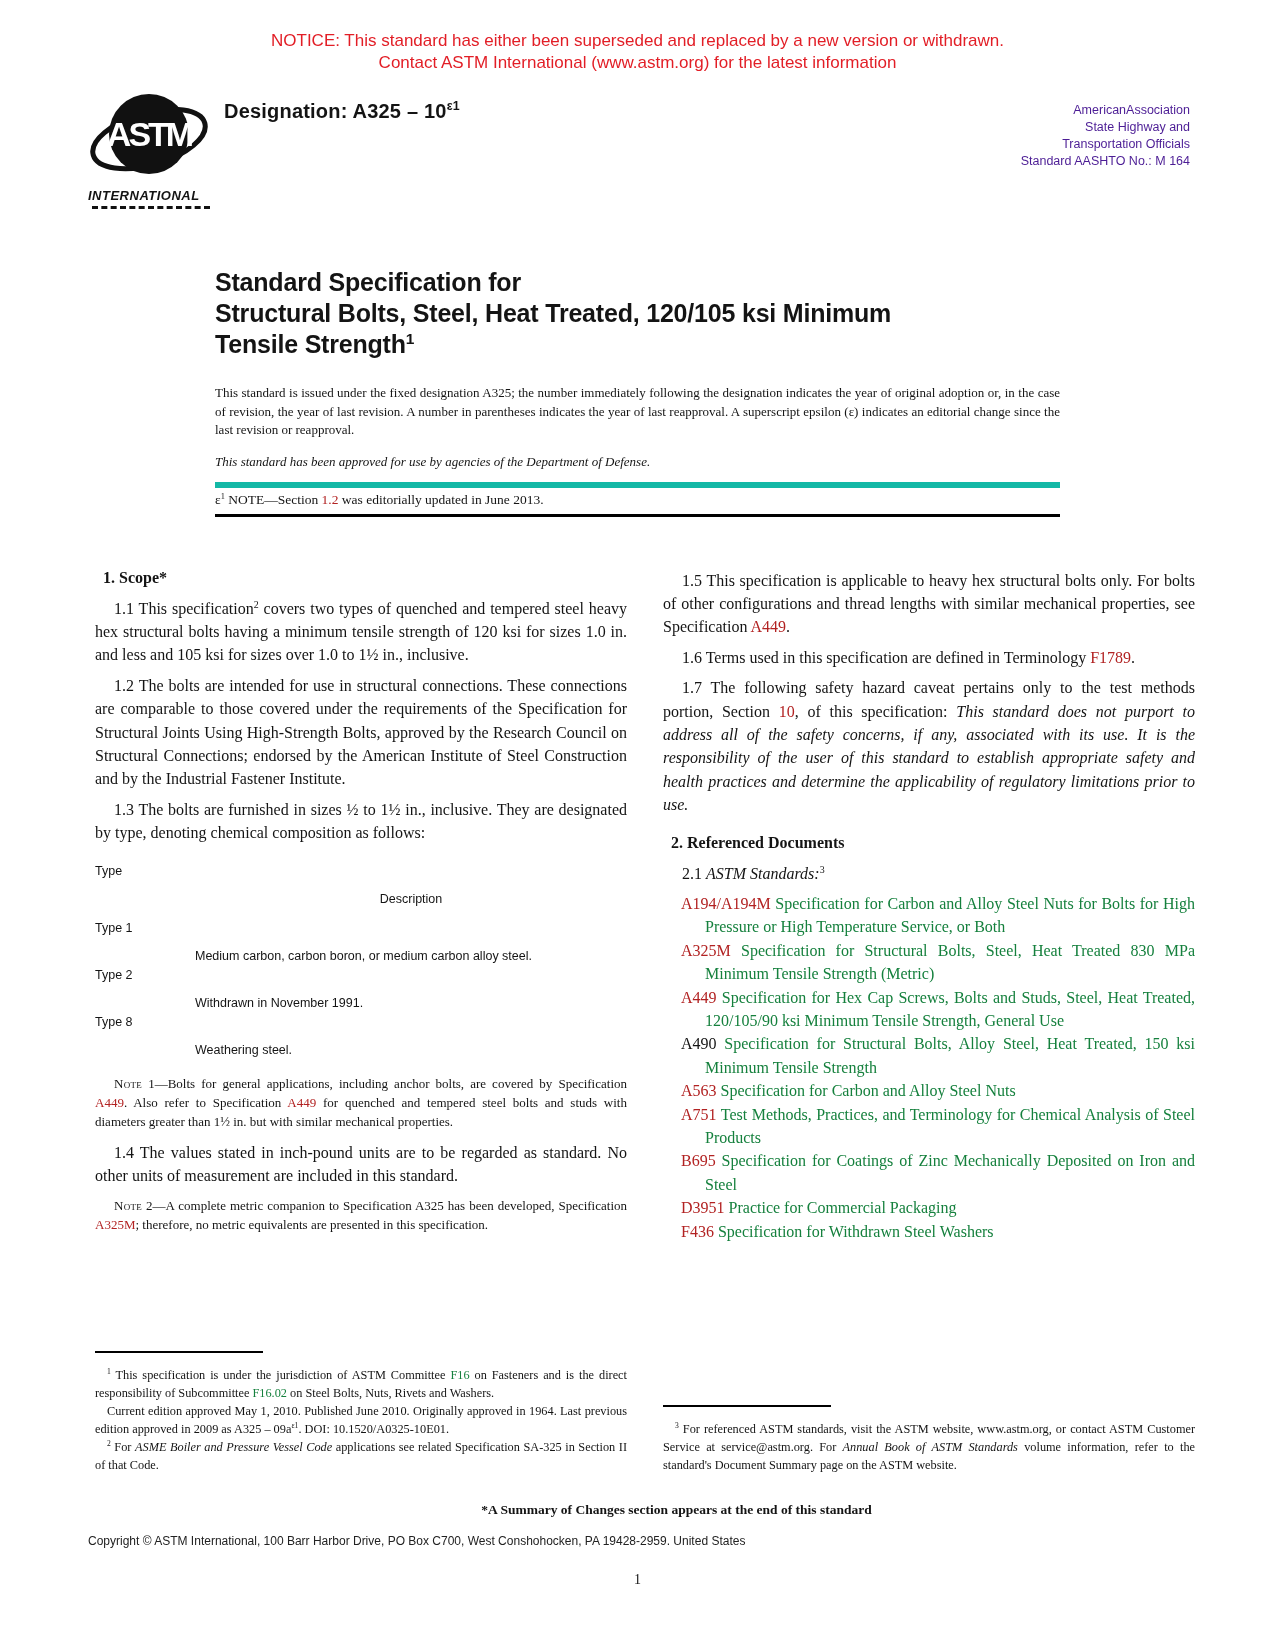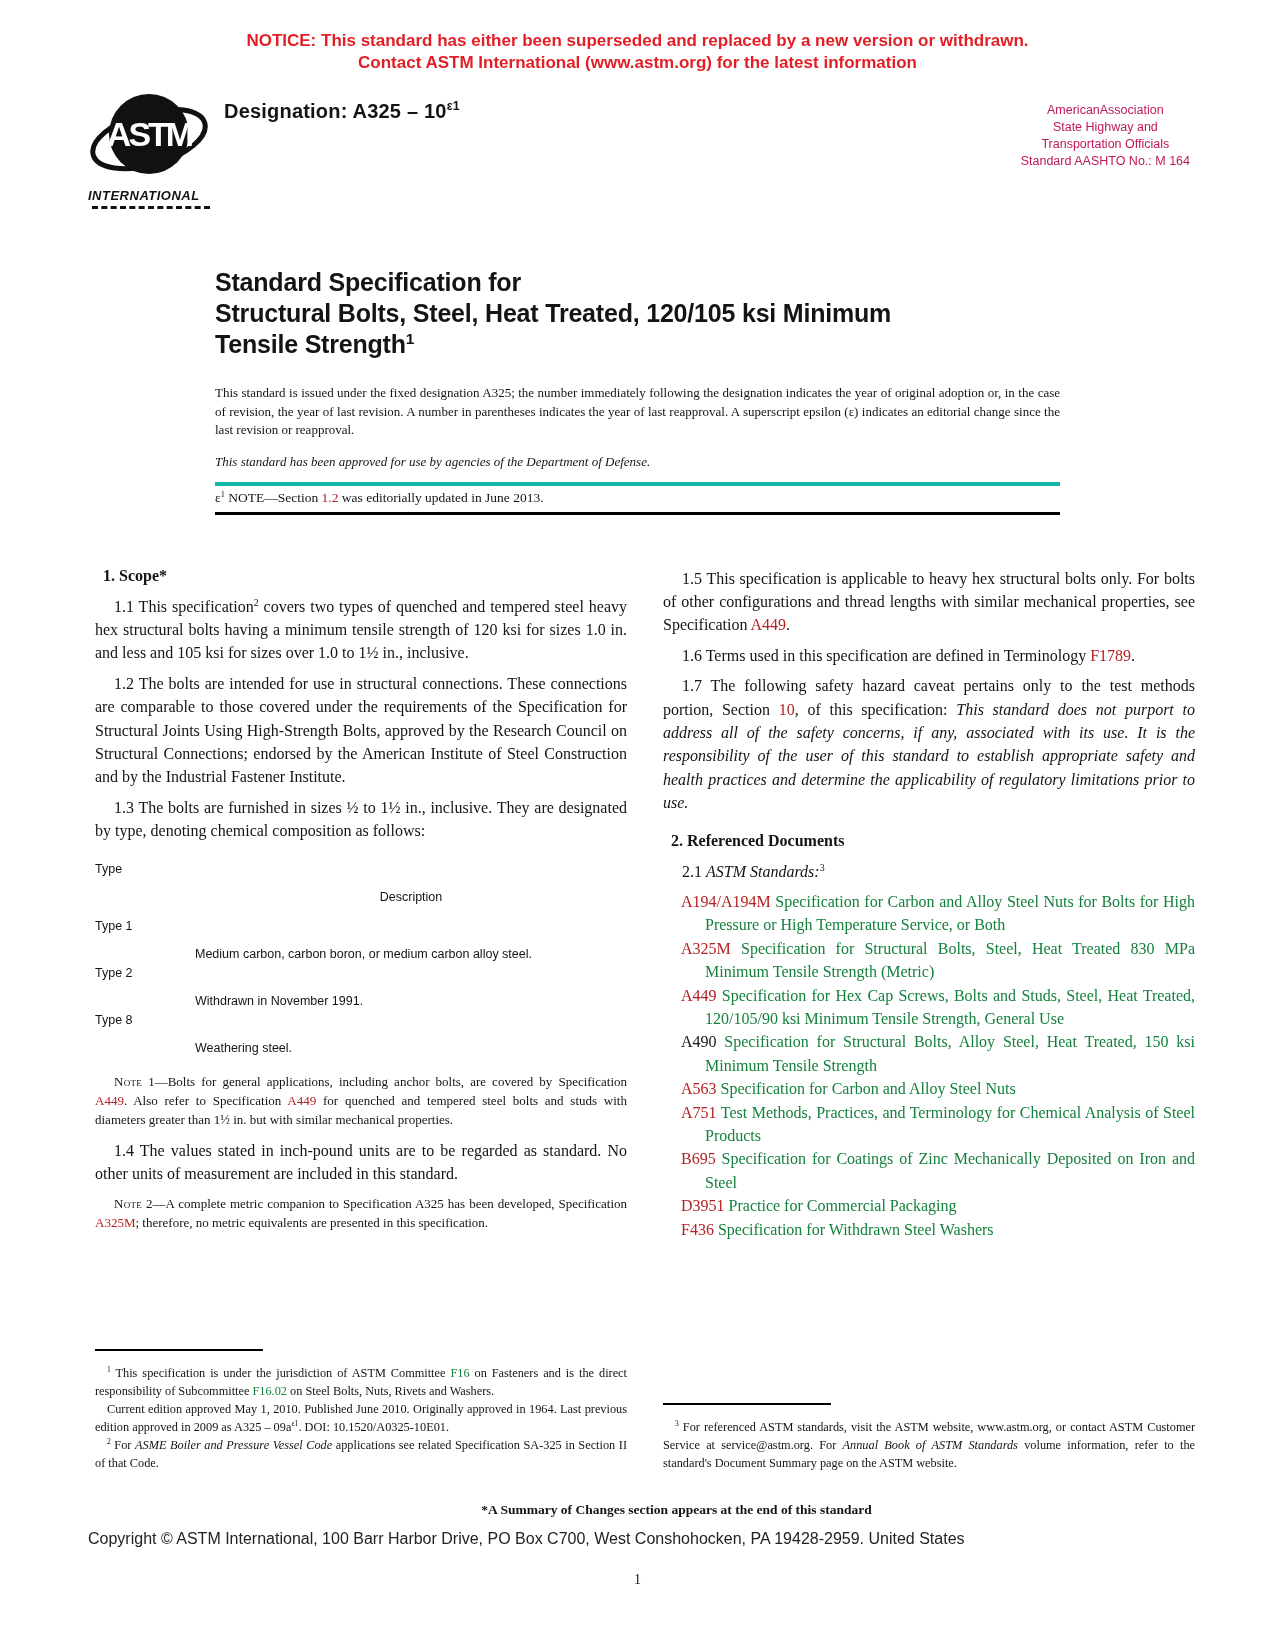--- a/index.html
+++ b/index.html
@@ -1,37 +1,37 @@
 <!DOCTYPE html>
 <html><head>
 <meta charset="utf-8">
 <style>
   html,body{margin:0;padding:0;background:#e9e9e9;}
   .page{width:1275px;height:1650px;position:relative;background:#ffffff;margin:0 auto;
         font-family:"Liberation Serif",serif;color:#141414;overflow:hidden;}
   
   .notice{padding-top:30px;text-align:center;font-family:"Liberation Sans",sans-serif;
-          font-weight:bold;font-size:17px;line-height:22px;color:#e21e26;}
+          font-weight:normal;font-size:17px;line-height:22px;color:#e21e26;}
   
   .header-row{display:flex;align-items:flex-start;margin:10px 85px 0 88px;}
   .logo-wrap{width:126px;flex:0 0 auto;text-align:left;}
   .logo-intl{font-family:"Liberation Sans",sans-serif;font-weight:bold;font-style:italic;
              font-size:13px;letter-spacing:.5px;margin-top:-4px;}
   .logo-dash{border-bottom:3px dashed #111;width:118px;margin:3px auto 0;}
   .desig{font-family:"Liberation Sans",sans-serif;font-weight:bold;font-size:20px;
          padding-top:16px;margin-left:10px;letter-spacing:.2px;}
-  .aashto{margin-left:auto;text-align:center;font-family:"Liberation Sans",sans-serif;
-          font-size:12.5px;line-height:17px;padding-top:18px;color:#be185d;}
+  .aashto{margin-left:auto;text-align:right;font-family:"Liberation Sans",sans-serif;
+          font-size:12.5px;line-height:17px;padding-top:18px;color:#4c1d95;}
   
   .title-block{margin:58px 215px 0 215px;}
   .doc-title{font-family:"Liberation Sans",sans-serif;font-weight:bold;font-size:25px;
              line-height:31px;letter-spacing:-.2px;}
   .issue{margin-top:24px;font-size:13px;line-height:18.5px;text-align:justify;}
   .dod{margin-top:14px;font-size:13px;font-style:italic;}
-  .noterule{margin-top:12px;border-top:4px solid #14b8a6;border-bottom:3px solid #000;
+  .noterule{margin-top:12px;border-top:6px solid #14b8a6;border-bottom:3px solid #000;
             padding:4px 0 6px;font-size:13.5px;}
   
   .columns{display:flex;margin:52px 80px 0 95px;gap:36px;}
   .col{width:533px;height:905px;display:flex;flex-direction:column;}
   .col p{margin:0 0 7px;text-indent:19px;text-align:justify;font-size:16px;line-height:23.4px;}
   .sec-heading{font-size:16px;font-weight:bold;margin:0 8px 10px;}
   .sec-heading.mt{margin-top:10px;}
   .typetable{font-family:"Liberation Sans",sans-serif;font-size:12.5px;line-height:19px;
              margin:10px 0 12px;}
   .trow{display:flex;}
@@ -42,21 +42,21 @@
   .note{font-size:13px;line-height:19px;margin:2px 0 10px;text-align:justify;text-indent:19px;}
   .refs .ref{margin:0 0 0 18px;padding-left:24px;text-indent:-24px;text-align:justify;
              font-size:16px;line-height:23.4px;}
   .fnblock{margin-top:auto;font-size:12.3px;line-height:18px;text-align:justify;}
   .fnrule{width:168px;border-top:2px solid #000;margin-bottom:13px;}
   .fnblock p{margin:0;text-indent:12px;font-size:12.3px;line-height:18px;}
   
   .summary{position:absolute;left:0;bottom:132px;width:100%;text-align:center;
            font-weight:bold;font-size:13.5px;padding-left:39px;}
   .copyright{position:absolute;left:88px;bottom:102px;font-family:"Liberation Sans",sans-serif;
-             font-size:16px;color:#222;}
+             font-size:12px;color:#222;}
   .pagenum{position:absolute;left:0;bottom:62px;width:100%;text-align:center;font-size:14px;}
   
   .r{color:#b22222;}
   .b{color:#15803d;}
   .i{font-style:italic;}
   .sup{vertical-align:super;font-size:.62em;line-height:0;}
   .sc{font-variant:small-caps;letter-spacing:.3px;}
 </style>
 </head>
 <body>

